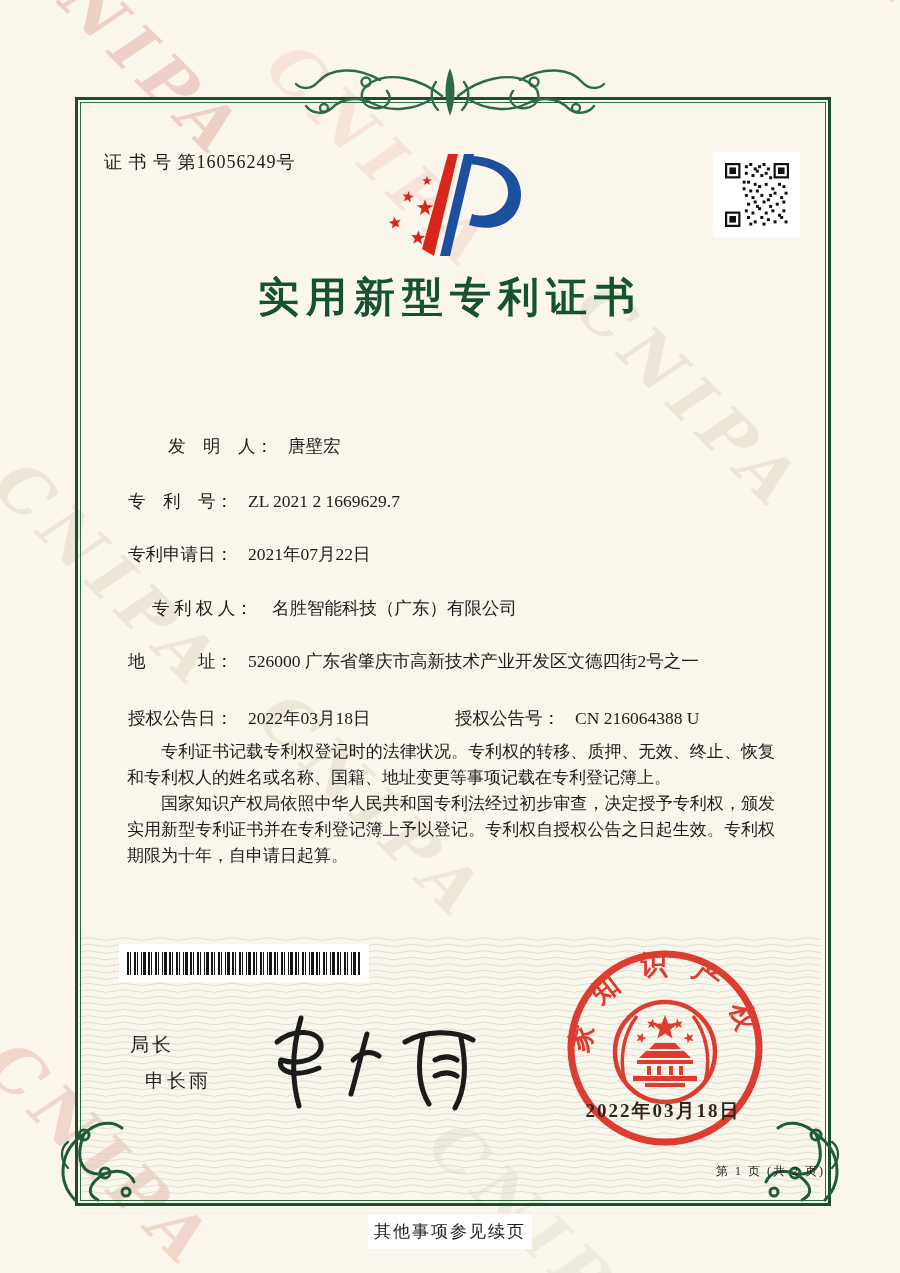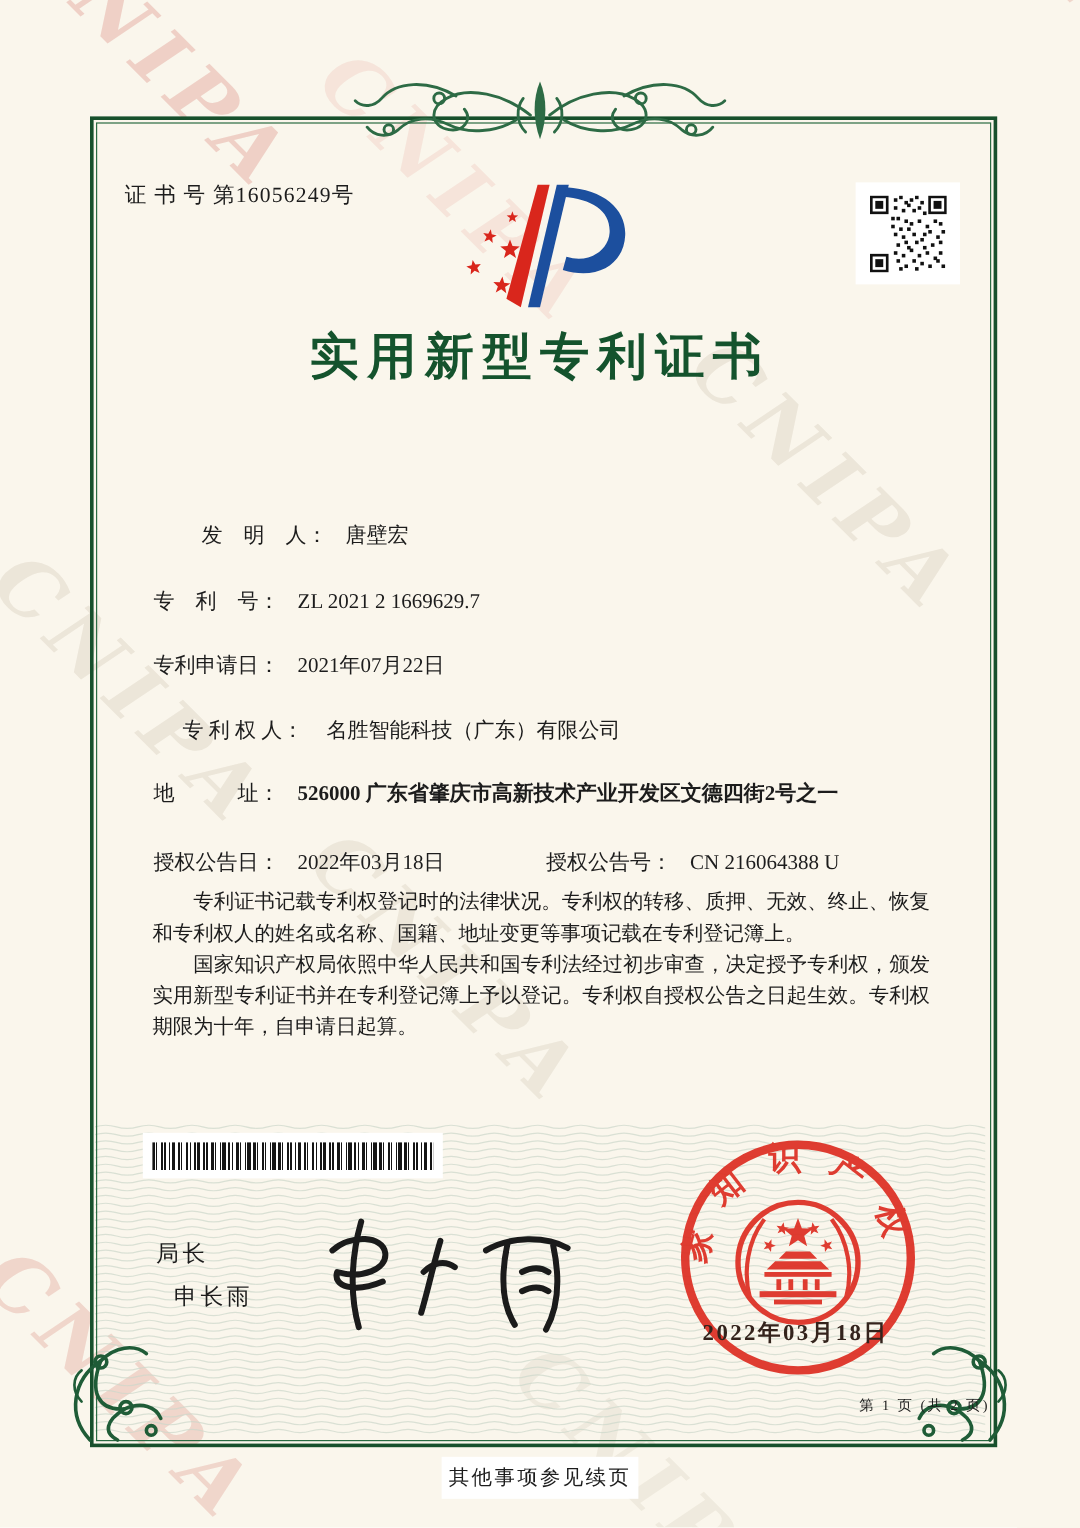--- a/index.html
+++ b/index.html
@@ -19,21 +19,21 @@
   #cert-no{position:absolute;left:104px;top:150px;font-size:18px;letter-spacing:1px;z-index:4;}
   #qr-wrap{position:absolute;left:713px;top:152px;width:87px;height:85px;background:#ffffff;z-index:4;
            display:flex;align-items:center;justify-content:center;}
   #logo{position:absolute;left:368px;top:148px;z-index:4;}
   #title{position:absolute;left:50%;transform:translateX(-50%);top:270px;font-size:41px;font-weight:700;
          letter-spacing:7px;white-space:nowrap;color:#14532d;z-index:4;}
   
   .row{position:absolute;left:128px;width:648px;font-size:17.5px;line-height:26px;z-index:4;}
   .lbl{display:inline-block;width:120px;white-space:pre;vertical-align:top;}
   .val{vertical-align:top;}
-  .val-wrap{display:inline-block;width:512px;vertical-align:top;font-weight:bold;}
+  .val-wrap{display:inline-block;width:512px;vertical-align:top;}
   .grant-right{position:absolute;left:327px;top:0;}
   
   #paras{position:absolute;left:127px;top:739px;width:648px;font-size:17px;line-height:26px;
          text-align:justify;z-index:4;}
   #paras p{margin:0;text-indent:2em;}
   
   #barcode-wrap{position:absolute;left:119px;top:944px;width:250px;height:38px;background:#ffffff;z-index:4;
                 display:flex;align-items:center;justify-content:center;}
   #barcode{width:234px;height:23px;
     background:repeating-linear-gradient(90deg,

